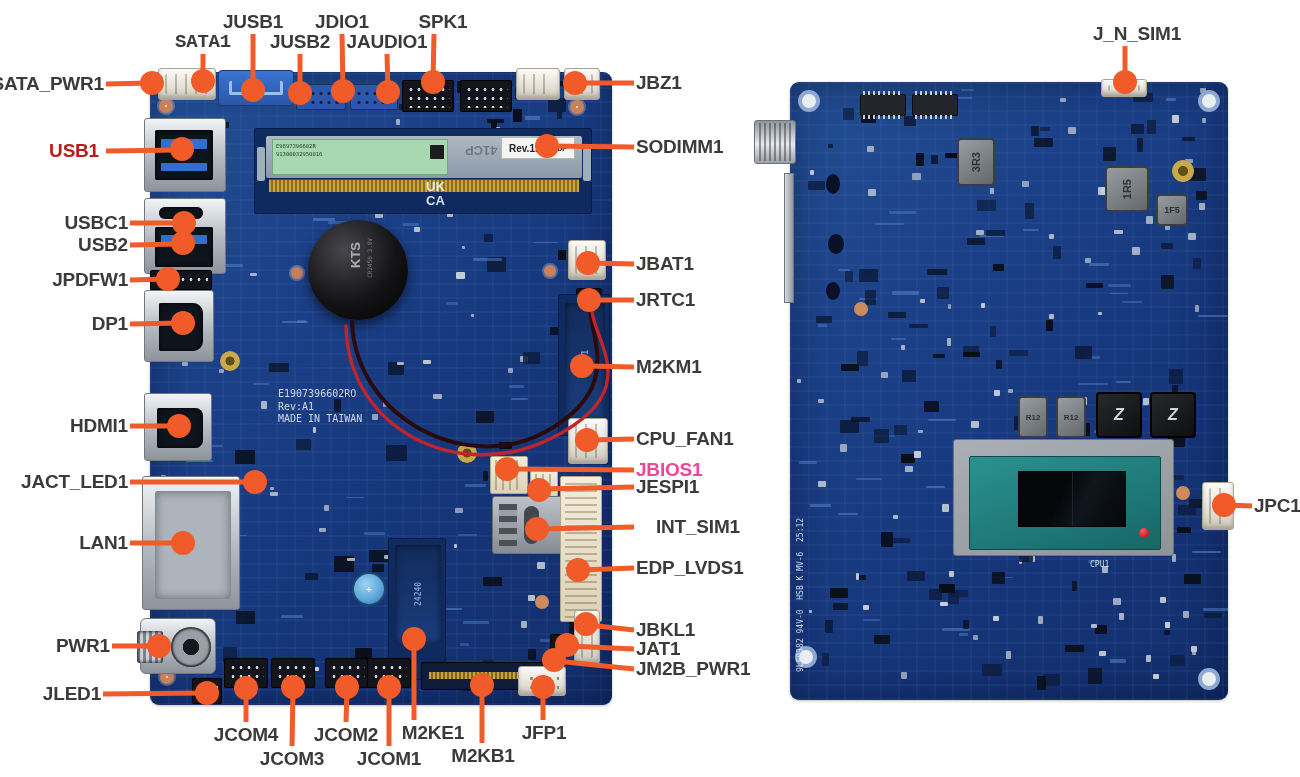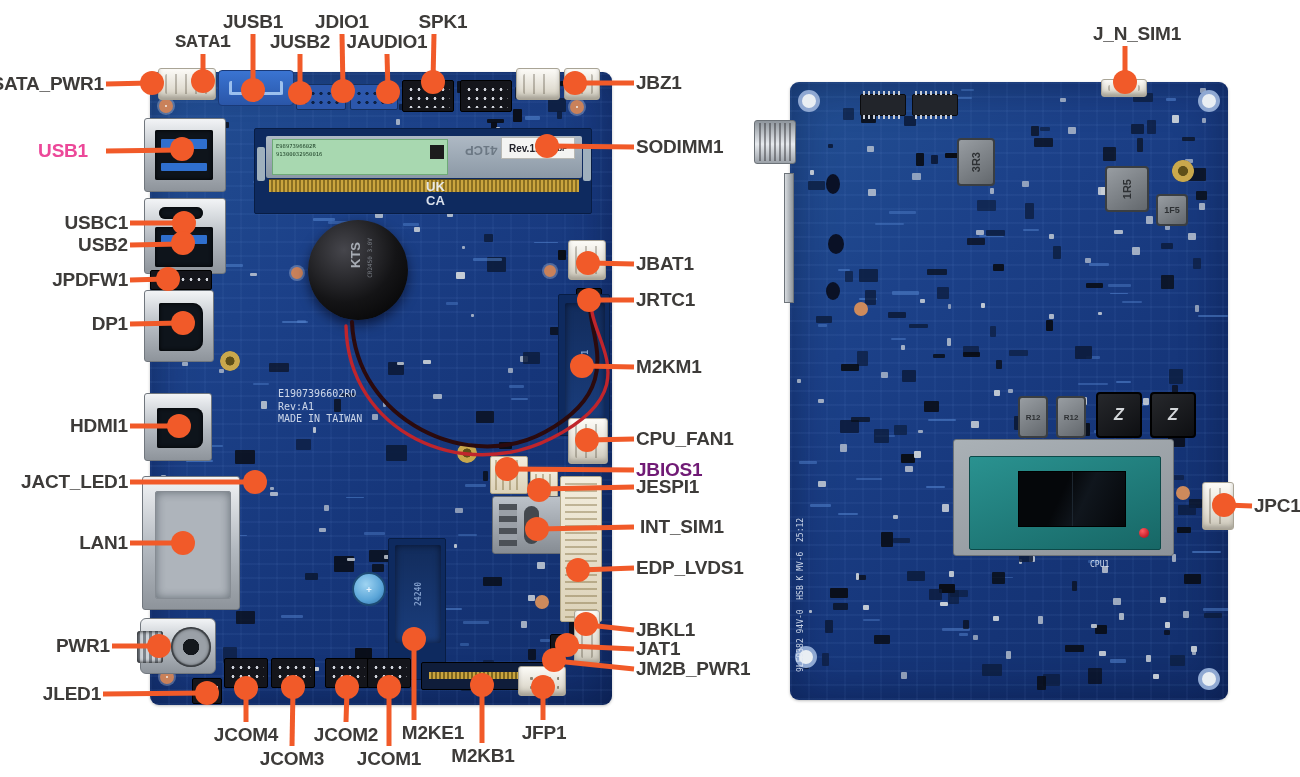--- a/index.html
+++ b/index.html
@@ -702,21 +702,21 @@
         <polyline points="543,689 543,720" fill="none" stroke="#F15A29" stroke-width="5"></polyline>
         <circle cx="543" cy="687" r="12" fill="#F15A29"></circle>
         <polyline points="1125,46 1125,80" fill="none" stroke="#F15A29" stroke-width="5"></polyline>
         <circle cx="1125" cy="82" r="12" fill="#F15A29"></circle>
         <polyline points="1226,505 1252,506" fill="none" stroke="#F15A29" stroke-width="5"></polyline>
         <circle cx="1224" cy="505" r="12" fill="#F15A29"></circle>
       </g>
   </svg>
   <div id="labels">
       <div class="callout-label right" style="left: 104px; top: 84px; color: rgb(61, 59, 57);">JSATA_PWR1</div>
-      <div class="callout-label right" style="left: 88px; top: 151px; color: #ec4899;">USB1</div>
+      <div class="callout-label right" style="left: 99px; top: 151px; color: #b91c1c;">USB1</div>
       <div class="callout-label right" style="left: 128px; top: 223px; color: rgb(61, 59, 57);">USBC1</div>
       <div class="callout-label right" style="left: 128px; top: 245px; color: rgb(61, 59, 57);">USB2</div>
       <div class="callout-label right" style="left: 128px; top: 280px; color: rgb(61, 59, 57);">JPDFW1</div>
       <div class="callout-label right" style="left: 128px; top: 324px; color: rgb(61, 59, 57);">DP1</div>
       <div class="callout-label right" style="left: 128px; top: 426px; color: rgb(61, 59, 57);">HDMI1</div>
       <div class="callout-label right" style="left: 128px; top: 482px; color: rgb(61, 59, 57);">JACT_LED1</div>
       <div class="callout-label right" style="left: 128px; top: 543px; color: rgb(61, 59, 57);">LAN1</div>
       <div class="callout-label right" style="left: 110px; top: 646px; color: rgb(61, 59, 57);">PWR1</div>
       <div class="callout-label right" style="left: 101px; top: 694px; color: rgb(61, 59, 57);">JLED1</div>
       <div class="callout-label center" style="left: 203px; top: 42px; color: rgb(61, 59, 57); font-family: Liberation Mono, monospace;">SATA1</div>
@@ -724,23 +724,23 @@
       <div class="callout-label center" style="left: 300px; top: 42px; color: rgb(61, 59, 57);">JUSB2</div>
       <div class="callout-label center" style="left: 342px; top: 22px; color: rgb(61, 59, 57);">JDIO1</div>
       <div class="callout-label center" style="left: 387px; top: 42px; color: rgb(61, 59, 57);">JAUDIO1</div>
       <div class="callout-label center" style="left: 443px; top: 22px; color: rgb(61, 59, 57);">SPK1</div>
       <div class="callout-label left" style="left: 636px; top: 83px; color: rgb(61, 59, 57);">JBZ1</div>
       <div class="callout-label left" style="left: 636px; top: 147px; color: rgb(61, 59, 57);">SODIMM1</div>
       <div class="callout-label left" style="left: 636px; top: 264px; color: rgb(61, 59, 57);">JBAT1</div>
       <div class="callout-label left" style="left: 636px; top: 300px; color: rgb(61, 59, 57);">JRTC1</div>
       <div class="callout-label left" style="left: 636px; top: 367px; color: rgb(61, 59, 57);">M2KM1</div>
       <div class="callout-label left" style="left: 636px; top: 439px; color: rgb(61, 59, 57);">CPU_FAN1</div>
-      <div class="callout-label left" style="left: 636px; top: 470px; color: #701a75;">JBIOS1</div>
+      <div class="callout-label left" style="left: 636px; top: 470px; color: #ec4899;">JBIOS1</div>
       <div class="callout-label left" style="left: 636px; top: 487px; color: rgb(61, 59, 57);">JESPI1</div>
-      <div class="callout-label left" style="left: 640px; top: 527px; color: rgb(61, 59, 57); text-align: center;">INT_SIM1</div>
+      <div class="callout-label left" style="left: 656px; top: 527px; color: rgb(61, 59, 57); text-align: center;">INT_SIM1</div>
       <div class="callout-label left" style="left: 636px; top: 568px; color: rgb(61, 59, 57);">EDP_LVDS1</div>
       <div class="callout-label left" style="left: 636px; top: 630px; color: rgb(61, 59, 57);">JBKL1</div>
       <div class="callout-label left" style="left: 636px; top: 649px; color: rgb(61, 59, 57);">JAT1</div>
       <div class="callout-label left" style="left: 636px; top: 669px; color: rgb(61, 59, 57);">JM2B_PWR1</div>
       <div class="callout-label center" style="left: 246px; top: 735px; color: rgb(61, 59, 57);">JCOM4</div>
       <div class="callout-label center" style="left: 292px; top: 759px; color: rgb(61, 59, 57);">JCOM3</div>
       <div class="callout-label center" style="left: 346px; top: 735px; color: rgb(61, 59, 57);">JCOM2</div>
       <div class="callout-label center" style="left: 389px; top: 759px; color: rgb(61, 59, 57);">JCOM1</div>
       <div class="callout-label center" style="left: 433px; top: 733px; color: rgb(61, 59, 57);">M2KE1</div>
       <div class="callout-label center" style="left: 483px; top: 756px; color: rgb(61, 59, 57);">M2KB1</div>

